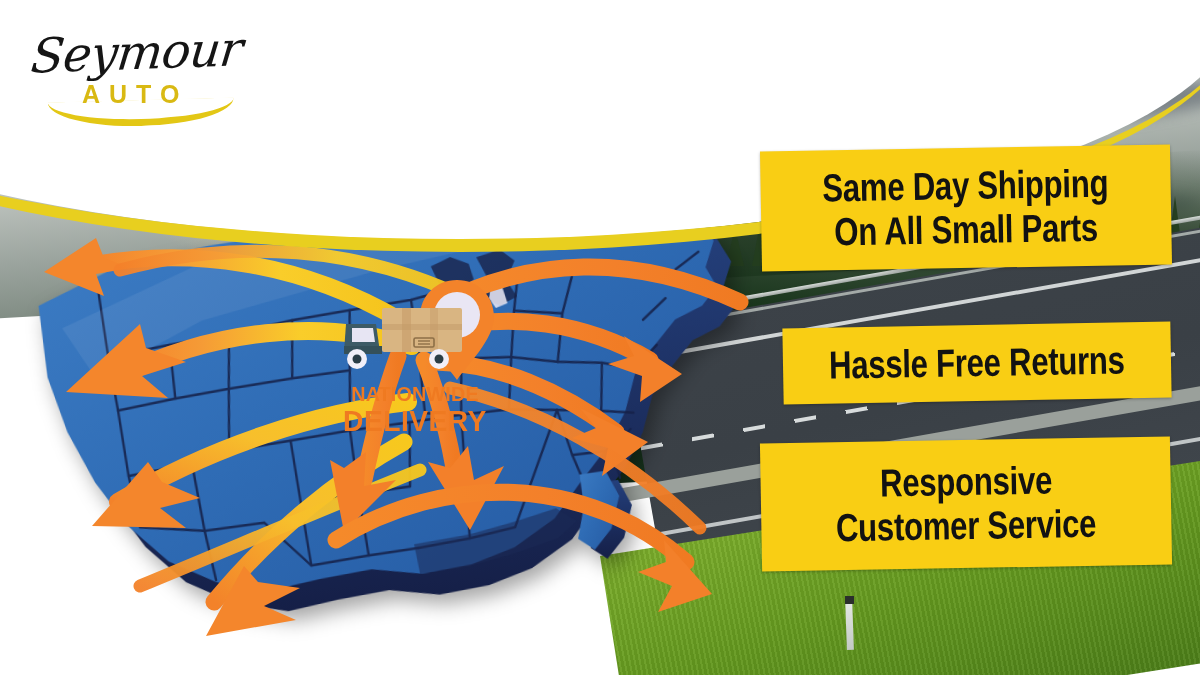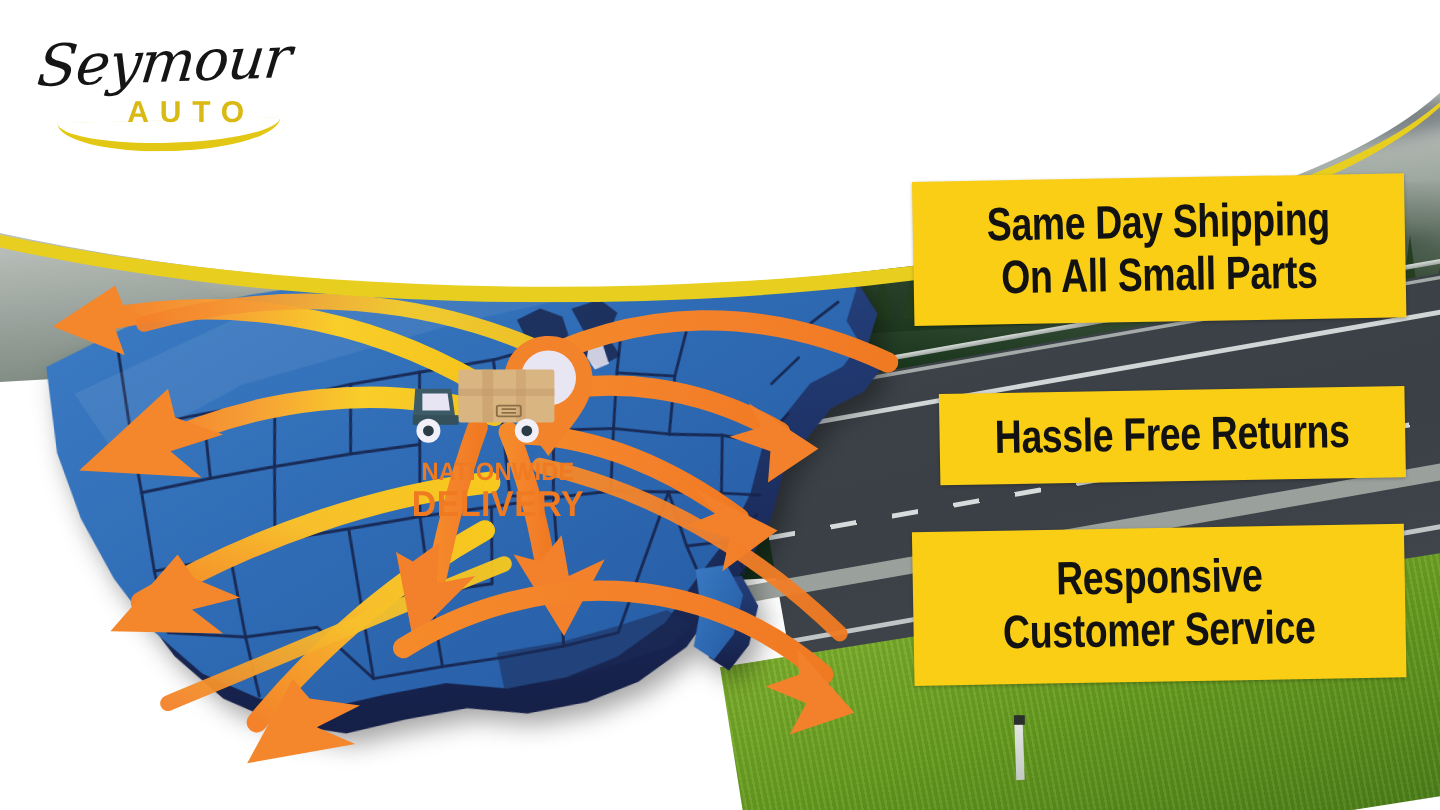--- a/index.html
+++ b/index.html
@@ -180,21 +180,20 @@
     transform: skewX(-8deg) rotate(-2deg);
   }
   .logo-auto {
     position: absolute;
     left: 56px; top: 62px;
     font-family: "Liberation Sans", sans-serif;
     font-size: 25px;
     font-weight: 700;
     letter-spacing: 9px;
     color: #d9b913;
-    margin-left: 24px;
   }
   .logo-swoosh {
     position: absolute;
     left: 22px; top: 82px;
     width: 186px; height: 26px;
     border-bottom: 7px solid #e3c715;
     border-radius: 0 0 50% 50% / 0 0 100% 100%;
     transform: rotate(-1.5deg);
   }
 

